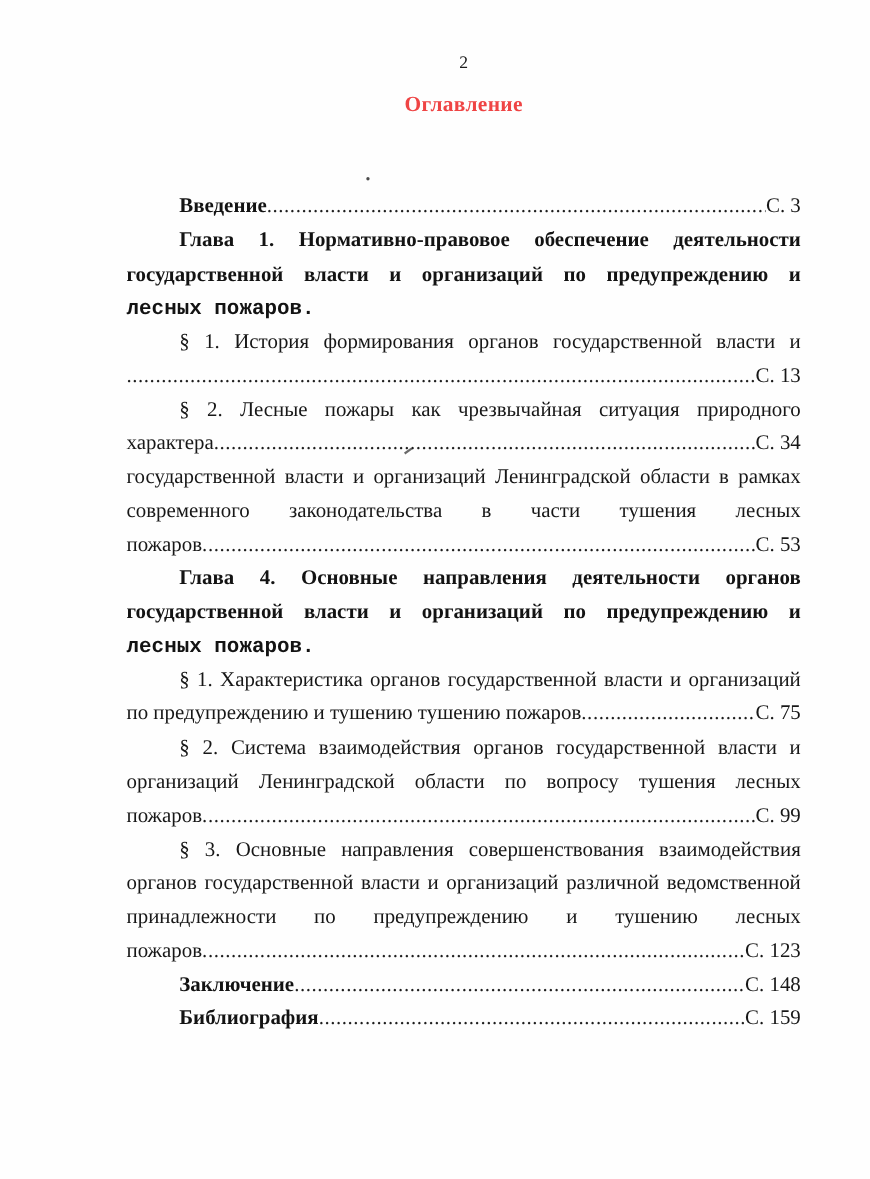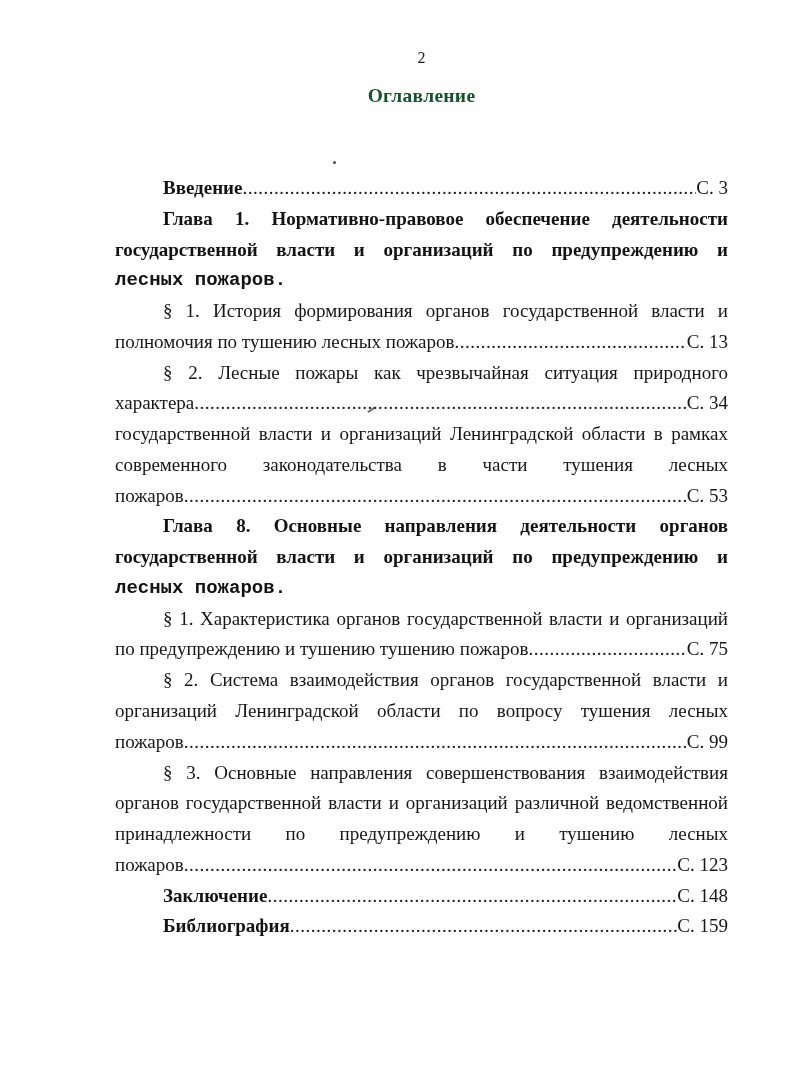--- a/index.html
+++ b/index.html
@@ -28,21 +28,21 @@
   .doc-title {
     position: absolute;
     top: 85px;
     left: 115px;
     width: 613px;
     margin: 0;
     text-align: center;
     font-size: 19.5px;
     font-weight: bold;
     letter-spacing: 0.3px;
-    color: #14532d;
+    color: #ef4444;
   }
   .toc {
     position: absolute;
     top: 176px;
     left: 115px;
     width: 613px;
     font-size: 19px;
   }
   .line {
     height: 30.77px;
@@ -100,38 +100,37 @@
       <div class="line leader indent">
         <span class="lbl bold">Введение</span>
         <span class="dots">........................................................................................................................................................................</span>
         <span class="pref">С. 3</span>
       </div>
       <div class="line justify indent bold">Глава 1. Нормативно-правовое обеспечение деятельности органов</div>
       <div class="line justify bold">государственной власти и организаций по предупреждению и тушению</div>
       <div class="line left bold">лесных пожаров.</div>
       <div class="line justify indent">§ 1. История формирования органов государственной власти и</div>
       <div class="line leader">
-        <span class="lbl">полномочия по тушению лесных пожаров</span>
         <span class="dots">........................................................................................................................................................................</span>
         <span class="pref">С. 13</span>
       </div>
       <div class="line justify indent">§ 2. Лесные пожары как чрезвычайная ситуация природного</div>
       <div class="line leader">
         <span class="lbl">характера</span>
         <span class="dots">........................................................................................................................................................................</span>
         <span class="pref">С. 34</span>
       </div>
       <div class="line justify">государственной власти и организаций Ленинградской области в рамках</div>
       <div class="line justify">современного законодательства в части тушения лесных</div>
       <div class="line leader">
         <span class="lbl">пожаров</span>
         <span class="dots">........................................................................................................................................................................</span>
         <span class="pref">С. 53</span>
       </div>
-      <div class="line justify indent bold">Глава 8. Основные направления деятельности органов</div>
+      <div class="line justify indent bold">Глава 4. Основные направления деятельности органов</div>
       <div class="line justify bold">государственной власти и организаций по предупреждению и тушению</div>
       <div class="line left bold">лесных пожаров.</div>
       <div class="line justify indent">§ 1. Характеристика органов государственной власти и организаций</div>
       <div class="line leader">
         <span class="lbl">по предупреждению и тушению тушению пожаров</span>
         <span class="dots">........................................................................................................................................................................</span>
         <span class="pref">С. 75</span>
       </div>
       <div class="line justify indent">§ 2. Система взаимодействия органов государственной власти и</div>
       <div class="line justify">организаций Ленинградской области по вопросу тушения лесных</div>

